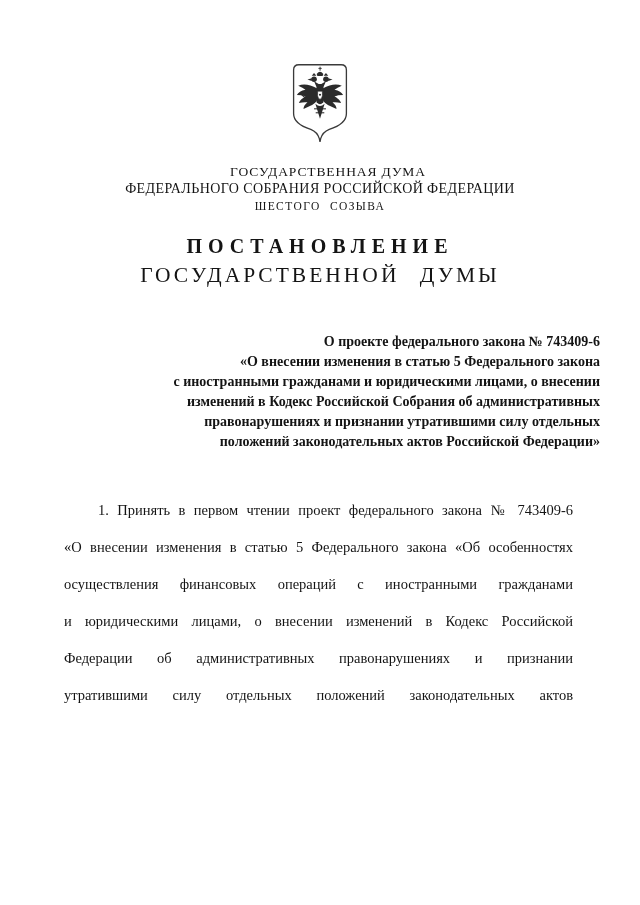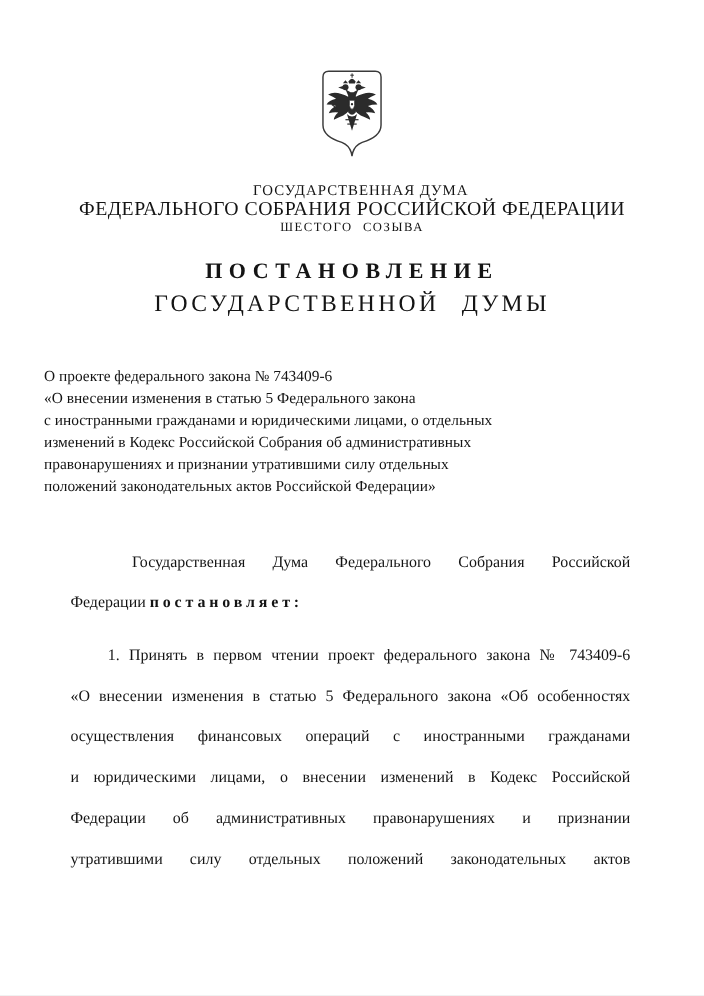--- a/index.html
+++ b/index.html
@@ -26,21 +26,21 @@
     text-align: center;
     margin-top: 11px;
   }
   .org-line-1 {
     font-size: 13.5px;
     letter-spacing: 0.9px;
     line-height: 17px;
     margin-left: 16px;
   }
   .org-line-2 {
-    font-size: 18px;
+    font-size: 14px;
     letter-spacing: 0.4px;
     line-height: 17px;
   }
   .org-line-3 {
     font-size: 11.5px;
     letter-spacing: 1.4px;
     word-spacing: 5px;
     line-height: 15px;
     margin-top: 2px;
     font-family: Liberation Serif, serif;
@@ -58,22 +58,22 @@
   .doctype-sub {
     font-size: 21.5px;
     letter-spacing: 3px;
     word-spacing: 12px;
     line-height: 25px;
     margin-top: 4px;
     font-family: Liberation Serif, serif;
   }
   .subject-block {
     margin: 44px 40px 0 40px;
-    text-align: left;
-    font-weight: normal;
+    text-align: right;
+    font-weight: bold;
     font-size: 14px;
     line-height: 20px;
   }
   .body-block {
     margin: 40px 67px 0 64px;
     font-size: 14.5px;
     line-height: 37px;
   }
   .body-line {
     text-align: justify;
@@ -143,31 +143,27 @@
   </div>
 
   <div class="doctype-block">
     <div class="doctype-main">ПОСТАНОВЛЕНИЕ</div>
     <div class="doctype-sub">ГОСУДАРСТВЕННОЙ ДУМЫ</div>
   </div>
 
   <div class="subject-block">
     <div>О проекте федерального закона № 743409-6</div>
     <div>«О внесении изменения в статью 5 Федерального закона</div>
-    <div>с иностранными гражданами и юридическими лицами, о отдельных</div>
+    <div>с иностранными гражданами и юридическими лицами, о внесении</div>
     <div>изменений в Кодекс Российской Собрания об административных</div>
     <div>правонарушениях и признании утратившими силу отдельных</div>
     <div>положений законодательных актов Российской Федерации»</div>
   </div>
 
   <div class="body-block">
-    <div class="para-1">
-      <div class="body-line indent-1">Государственная Дума Федерального Собрания Российской</div>
-      <div class="body-line no-stretch"><span>Федерации </span><span class="bold-spaced">постановляет:</span></div>
-    </div>
     <div class="para-2">
       <div class="body-line indent-2">1. Принять в первом чтении проект федерального закона № 743409-6</div>
       <div class="body-line">«О внесении изменения в статью 5 Федерального закона «Об особенностях</div>
       <div class="body-line">осуществления финансовых операций с иностранными гражданами</div>
       <div class="body-line">и юридическими лицами, о внесении изменений в Кодекс Российской</div>
       <div class="body-line">Федерации об административных правонарушениях и признании</div>
       <div class="body-line">утратившими силу отдельных положений законодательных актов</div>
     </div>
   </div>
 

